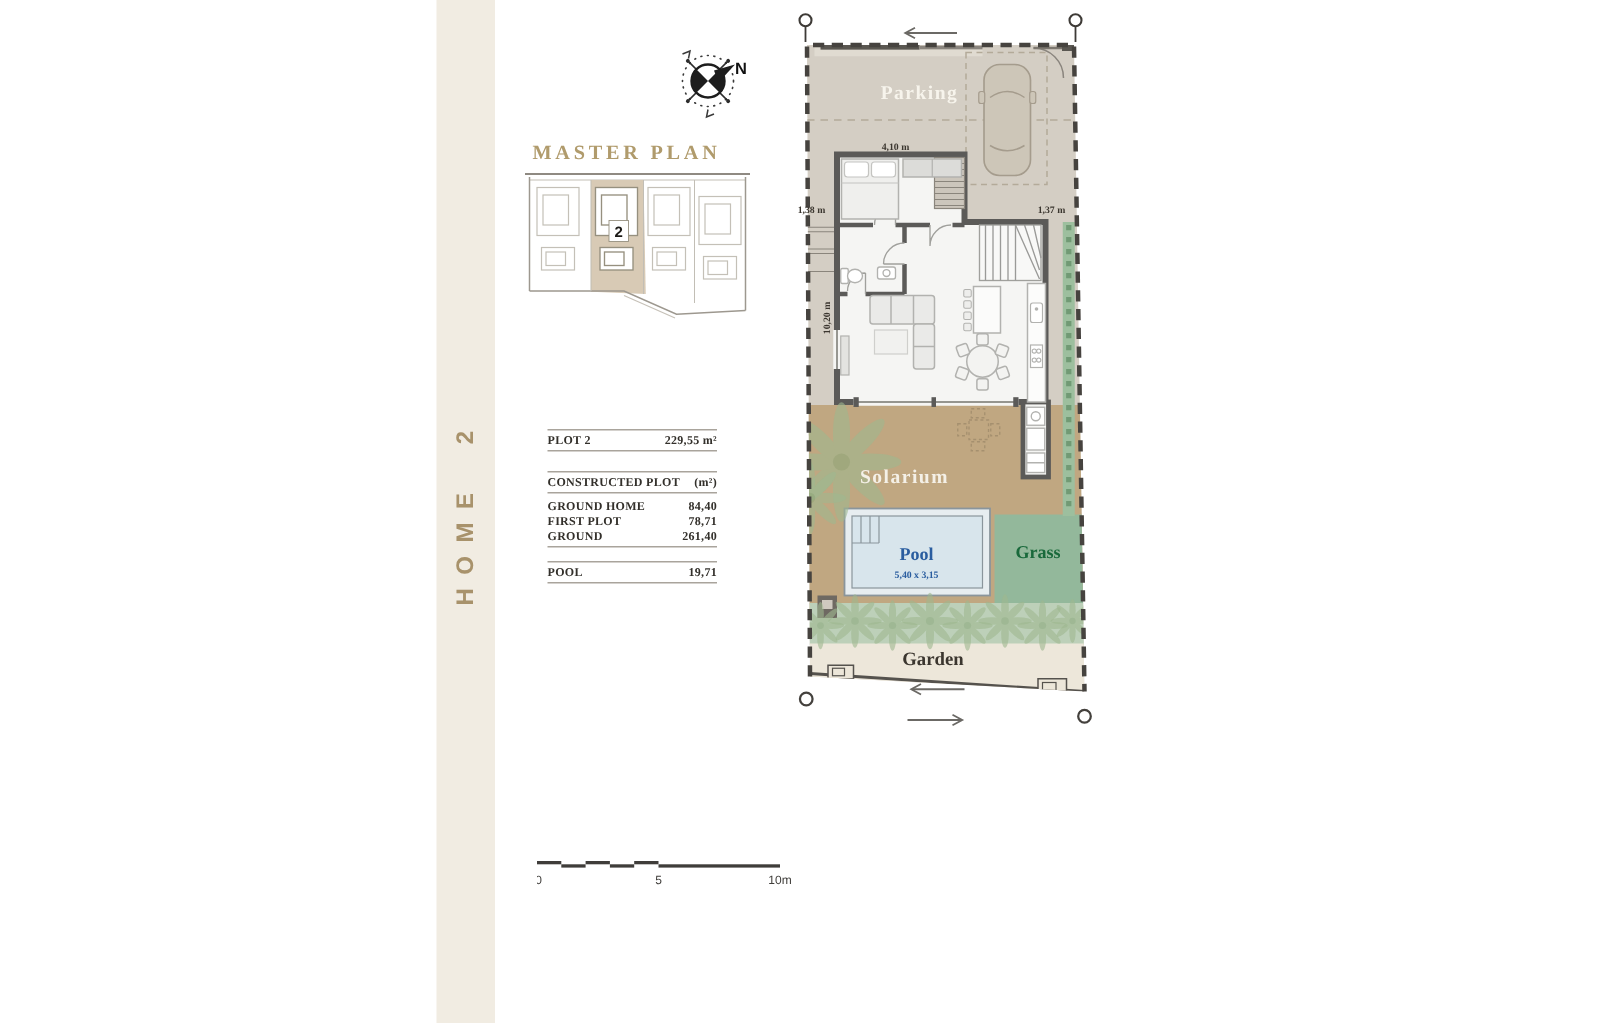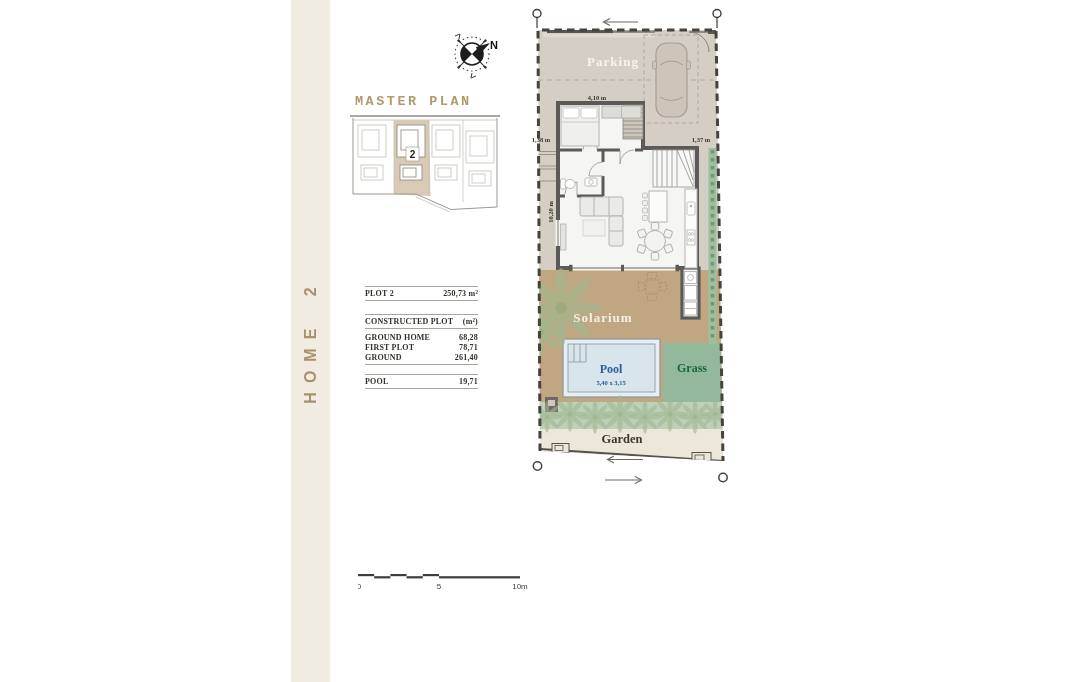--- a/index.html
+++ b/index.html
@@ -4,21 +4,21 @@
 <style>
   html,body{margin:0;padding:0;background:#ffffff;}
   .page{position:relative;width:1070px;height:682px;background:#ffffff;overflow:hidden;
         font-family:"Liberation Sans",sans-serif;}
   .home-strip{position:absolute;left:291px;top:0;width:39px;height:682px;background:#f1ece2;}
   .home-strip-label{position:absolute;left:50%;top:50%;
         transform:translate(-50%,-50%) rotate(-90deg);white-space:nowrap;
         color:#a8926b;font-size:16px;font-weight:bold;letter-spacing:9px;word-spacing:10px;
         font-family:"Liberation Sans",sans-serif;}
   .master-heading{position:absolute;left:355px;top:94px;color:#b09b6c;font-size:13.5px;
-        font-weight:bold;letter-spacing:2.5px;font-family:Liberation Mono, monospace;}
+        font-weight:bold;letter-spacing:2.5px;font-family:Liberation Serif, serif;}
   .compass{position:absolute;left:445px;top:22px;}
   .masterplan{position:absolute;left:350px;top:110px;}
   .info-table{position:absolute;left:365px;top:286px;width:113px;
         font-family:"Liberation Serif","DejaVu Serif",serif;font-weight:bold;font-size:8px;
         color:#33302b;letter-spacing:.2px;}
   .t-line{border-top:1px solid #a9a49c;height:0;}
   .t-row{display:flex;justify-content:space-between;align-items:center;height:13px;}
   .t-row.small{height:10px;}
   .t-gap13{height:13px;}.t-gap3{height:3px;}.t-gap2{height:2px;}.t-gap9{height:9px;}
   .planwrap{position:absolute;left:525px;top:0;}
@@ -98,34 +98,34 @@
         <rect x="53" y="58" width="13" height="9"></rect>
     </g>
     <rect x="56" y="37" width="13" height="14" fill="#ffffff" stroke="#96907f" stroke-width="0.6"></rect>
     <text class="sans" x="62.5" y="48" text-anchor="middle" font-size="10" font-weight="bold" fill="#1c1a17">2</text>
   </svg>
 
   <div class="info-table">
     <div class="t-line"></div>
     <div class="t-row">
       <span>PLOT 2</span>
-      <span>250,73 m²</span>
+      <span>229,55 m²</span>
     </div>
     <div class="t-line"></div>
     <div class="t-gap13"></div>
     <div class="t-line"></div>
     <div class="t-row">
       <span>CONSTRUCTED PLOT</span>
       <span>(m²)</span>
     </div>
     <div class="t-line"></div>
     <div class="t-gap3"></div>
     <div class="t-row small">
       <span>GROUND HOME</span>
-      <span>68,28</span>
+      <span>84,40</span>
     </div>
     <div class="t-row small">
       <span>FIRST PLOT</span>
       <span>78,71</span>
     </div>
     <div class="t-row small">
       <span>GROUND</span>
       <span>261,40</span>
     </div>
     <div class="t-gap2"></div>

